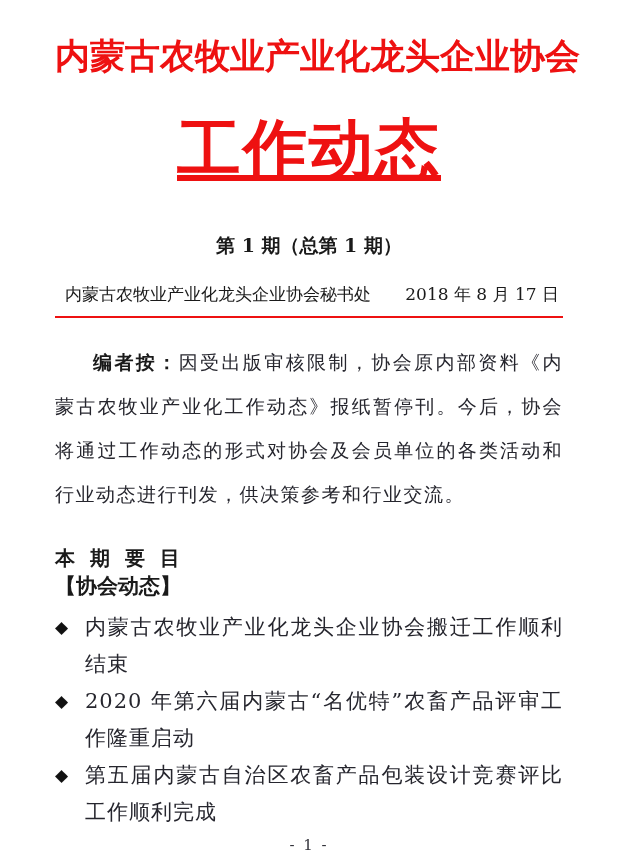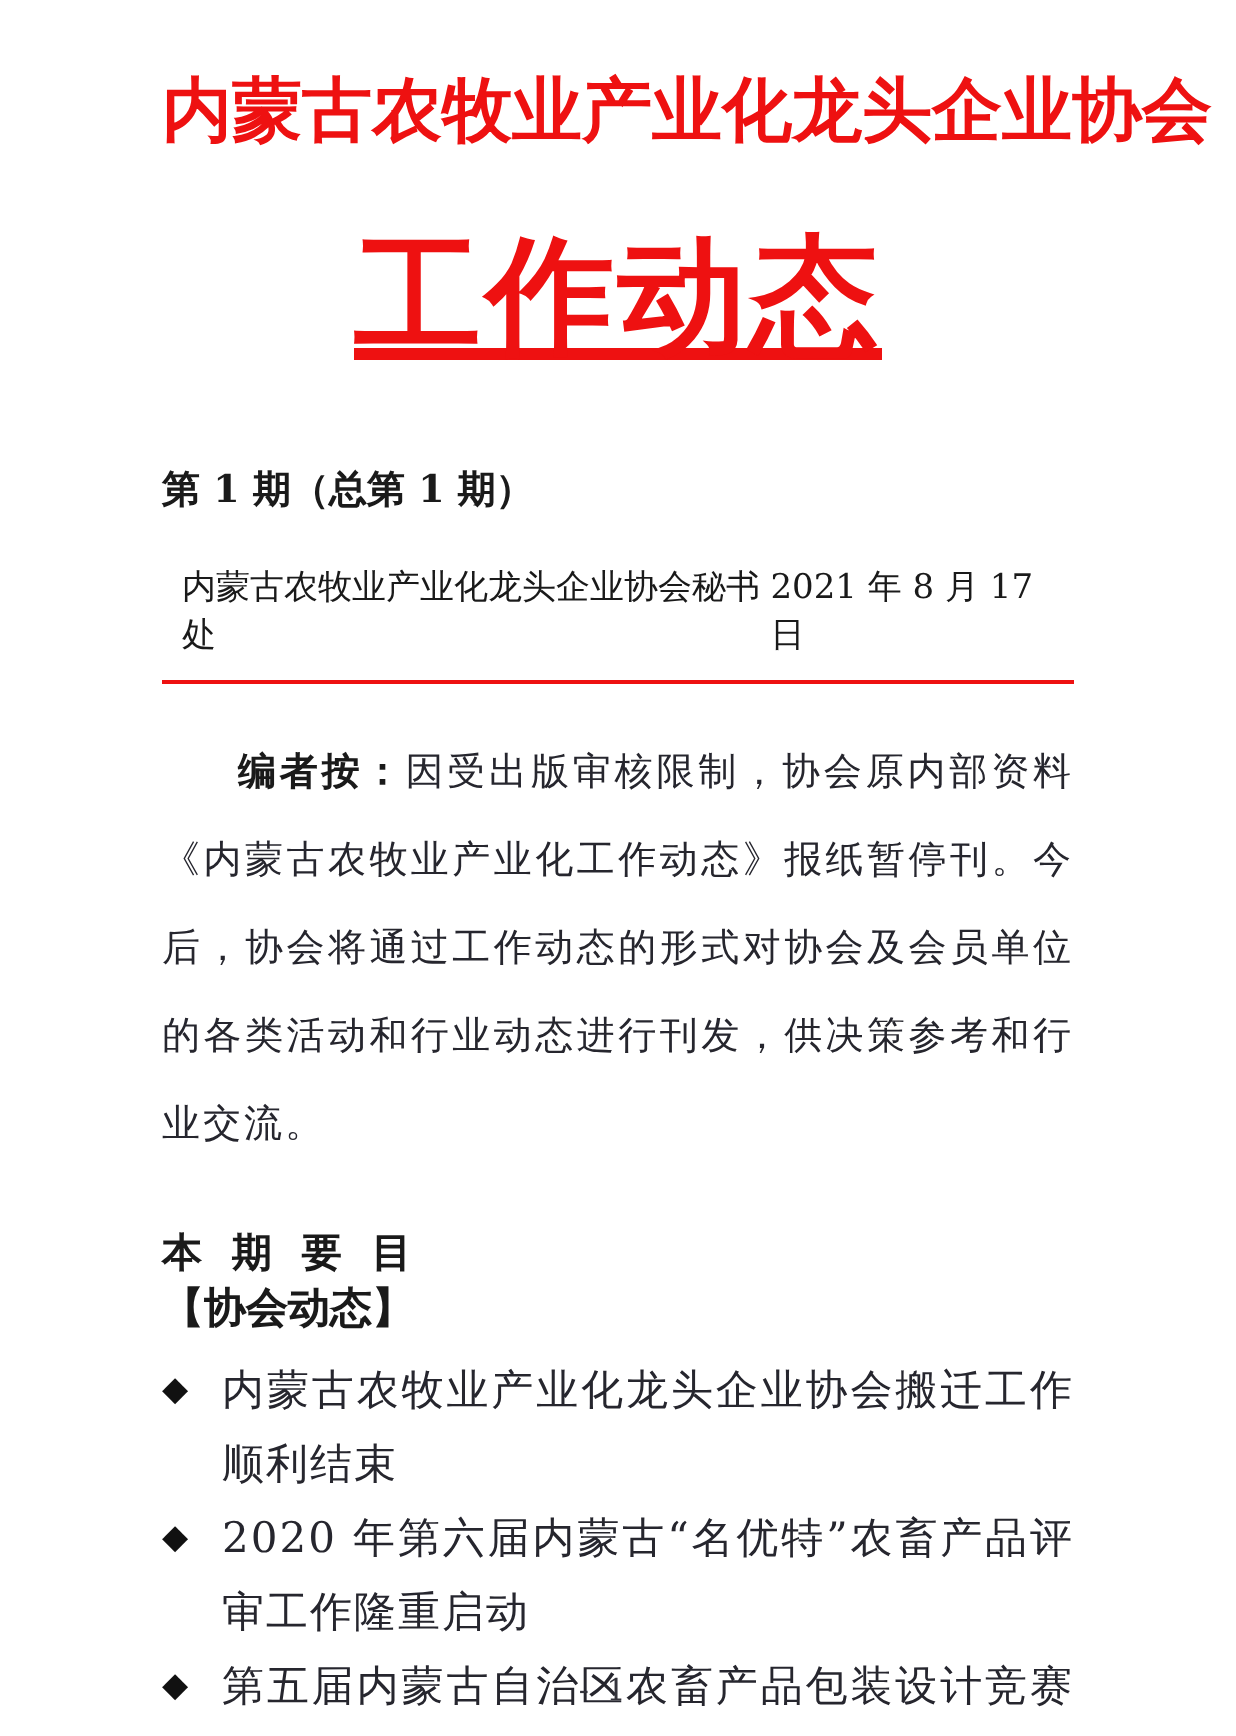--- a/index.html
+++ b/index.html
@@ -8,21 +8,21 @@
     width: 618px;
     height: 868px;
     position: relative;
     overflow: hidden;
     font-family: "DejaVu Serif", "Liberation Serif", serif;
     color: #222222;
   }
   .page {
     position: absolute;
     inset: 0;
-    padding: 0 81px;
+    padding: 0 55px;
   }
   .assoc-title {
     margin-top: 31px;
     text-align: center;
     font-size: 35px;
     line-height: 50px;
     font-weight: bold;
     color: #ee1111;
     letter-spacing: 0px;
     white-space: nowrap;
@@ -33,20 +33,21 @@
     font-size: 64px;
     line-height: 82px;
     font-weight: bold;
     color: #ee1111;
     letter-spacing: 2px;
     font-family: "DejaVu Serif", "Liberation Serif", serif;
     text-decoration: underline;
   }
   .issue-line {
     margin-top: 42px;
+    text-align: center;
     font-size: 19px;
     line-height: 26px;
     font-weight: bold;
     color: #1a1a1a;
   }
   .info-row {
     margin-top: 24px;
     display: flex;
     justify-content: space-between;
     align-items: flex-end;
@@ -132,21 +133,21 @@
 <div class="page">
 
   <div class="assoc-title">内蒙古农牧业产业化龙头企业协会</div>
 
   <div class="main-title">工作动态</div>
 
   <div class="issue-line">第 1 期（总第 1 期）</div>
 
   <div class="info-row">
     <span class="publisher">内蒙古农牧业产业化龙头企业协会秘书处</span>
-    <span class="pub-date">2021 年 8 月 17 日</span>
+    <span class="pub-date">2018 年 8 月 17 日</span>
   </div>
 
   <hr class="red-rule">
 
   <p class="editor-note"><span class="note-label">编者按：</span><span>因受出版审核限制，协会原内部资料《内蒙古农牧业产业化工作动态》报纸暂停刊。今后，协会将通过工作动态的形式对协会及会员单位的各类活动和行业动态进行刊发，供决策参考和行业交流。</span></p>
 
   <div class="toc-title">本 期 要 目</div>
 
   <div class="section-header">【协会动态】</div>
 

